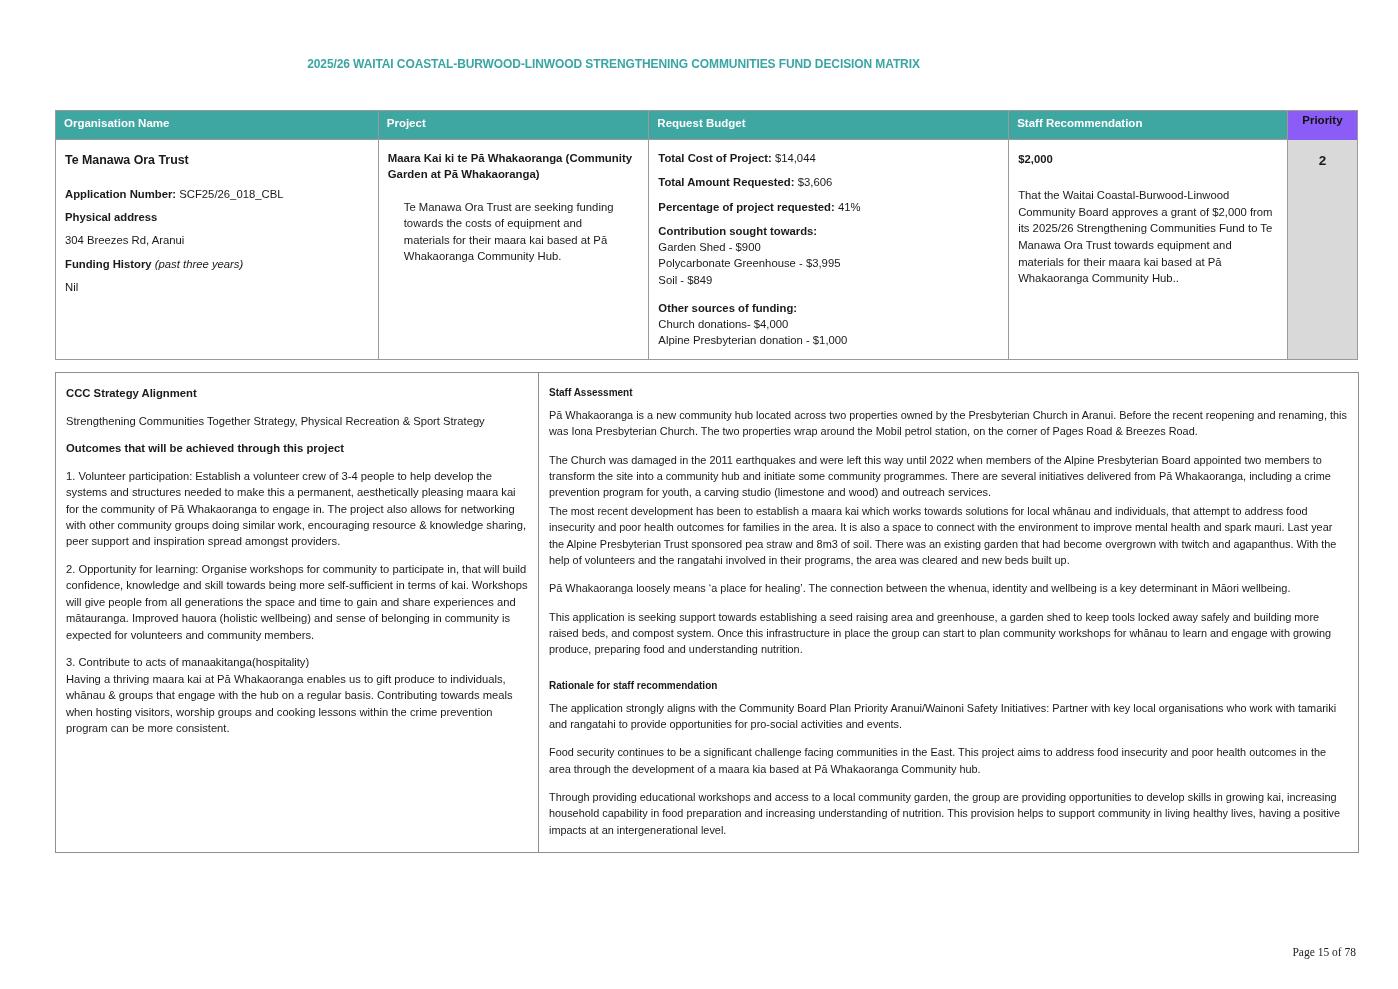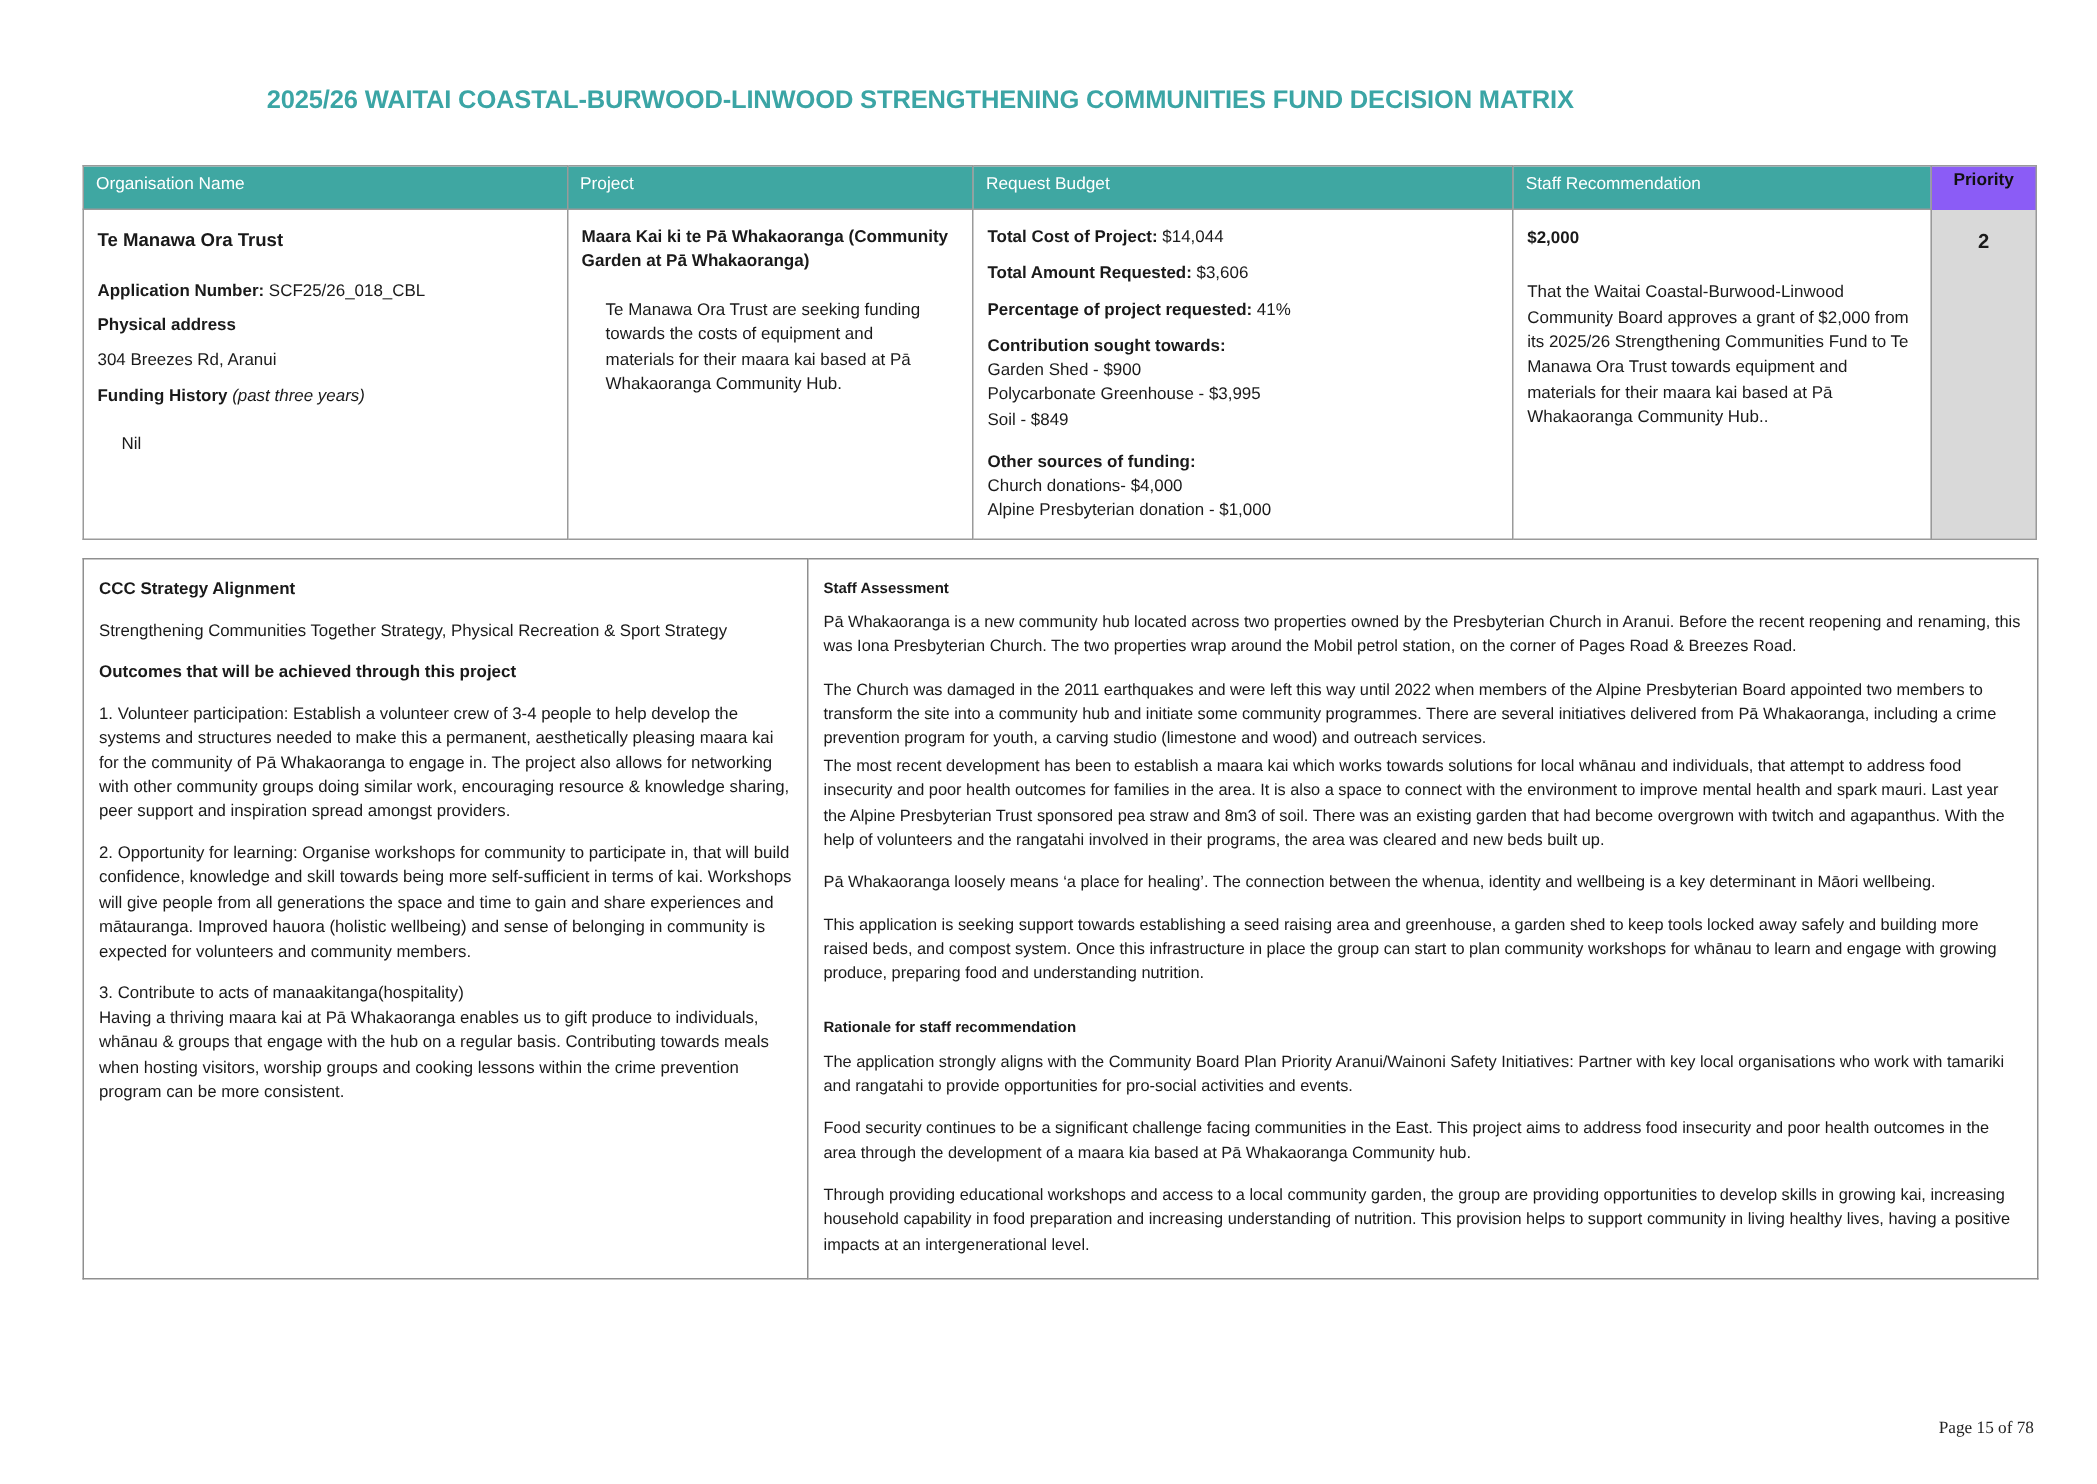--- a/index.html
+++ b/index.html
@@ -22,21 +22,21 @@
   }
 
   
   .doc-title {
     position: absolute;
     left: 0;
     top: 57px;
     width: 1227px;
     text-align: center;
     color: #3BA5A5;
-    font-size: 17px;
+    font-size: 12px;
     font-weight: bold;
     letter-spacing: -0.1px;
   }
 
   
   .top-table {
     position: absolute;
     left: 55px;
     top: 110px;
     width: 1303px;
@@ -45,21 +45,21 @@
   }
   .top-table td, .top-table th {
     border: 1px solid #9a9a9a;
     vertical-align: top;
     padding: 0;
   }
   .th-teal {
     background: #3FA7A2;
     color: #ffffff;
     font-size: 11.5px;
-    font-weight: normal;
+    font-weight: bold;
     text-align: left;
     padding: 6px 8px 7px 8px !important;
     height: 15px;
   }
   .th-grey {
     background: #8b5cf6;
     color: #111111;
     font-size: 11.5px;
     font-weight: bold;
     text-align: center;
@@ -87,21 +87,21 @@
 
   .org-name {
     font-weight: bold;
     font-size: 12.4px;
     margin: 2px 0 0 0;
   }
   .lbl { font-weight: bold; }
   .ital { font-style: italic; font-weight: normal; }
   .row-gap-lg { height: 16px; }
   .pblk { margin: 0 0 7px 0; }
-  .pblk-tight { margin: 16px; }
+  .pblk-tight { margin: 0; }
 
   .proj-title {
     font-weight: bold;
     font-size: 11.4px;
     margin: 0 0 7px 0;
     line-height: 1.43;
   }
   .proj-body { margin: 16px; line-height: 1.46; }
 
   .money-line { margin: 0 0 8px 0; }

